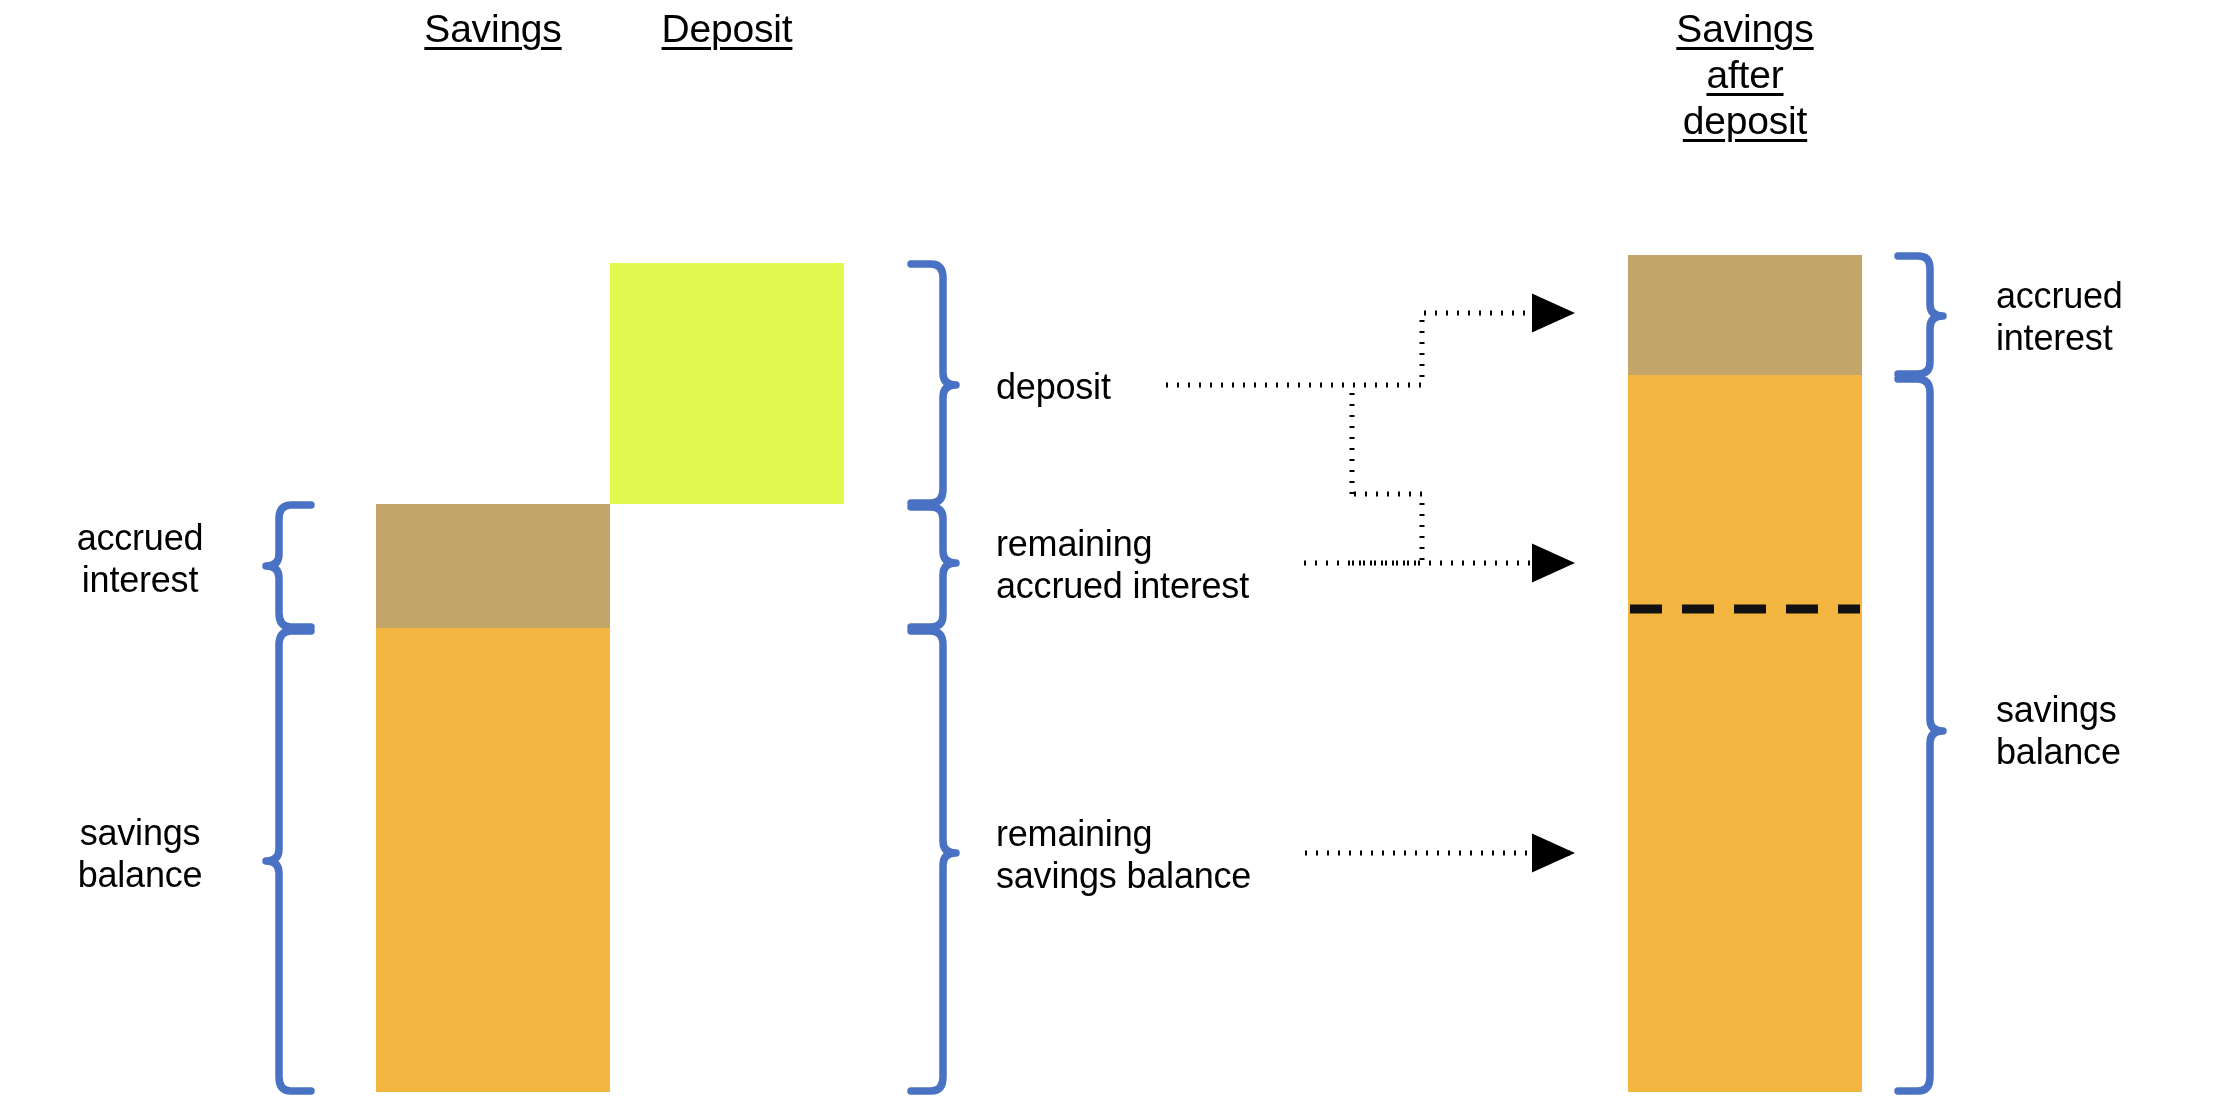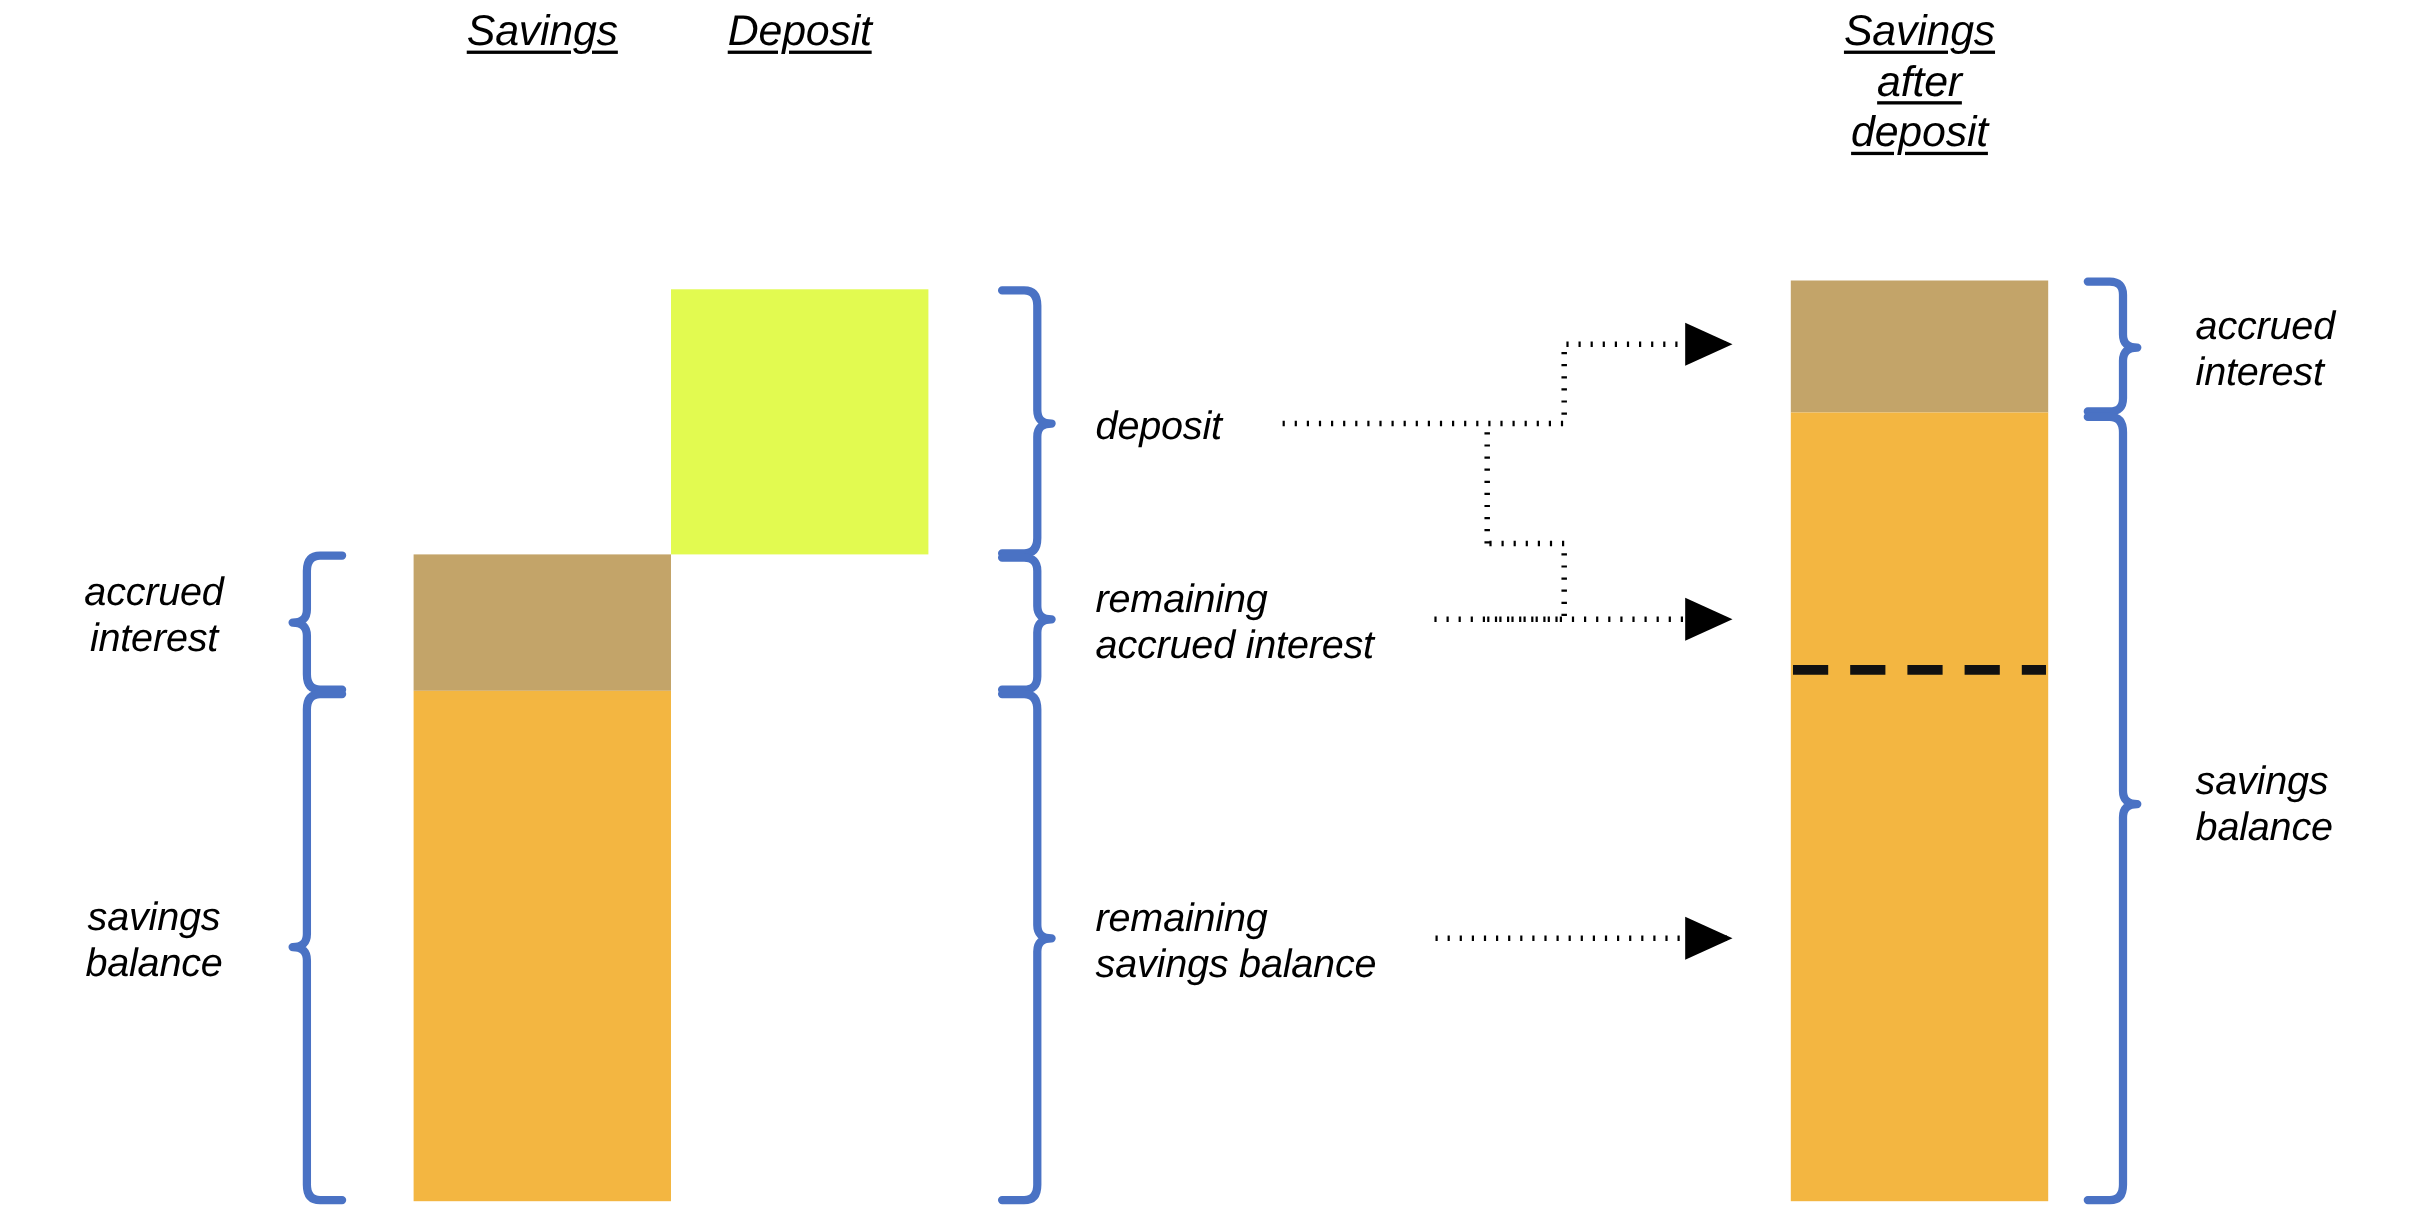--- a/index.html
+++ b/index.html
@@ -11,21 +11,20 @@
   body {
     font-family: "Liberation Sans", sans-serif;
     -webkit-font-smoothing: antialiased;
   }
   #stage {
     position: relative;
     width: 2214px;
     height: 1110px;
     background: #ffffff;
     overflow: hidden;
-    font-style: italic;
   }
   #vec {
     position: absolute;
     left: 0;
     top: 0;
     width: 2214px;
     height: 1110px;
   }
   .lbl {
     position: absolute;

